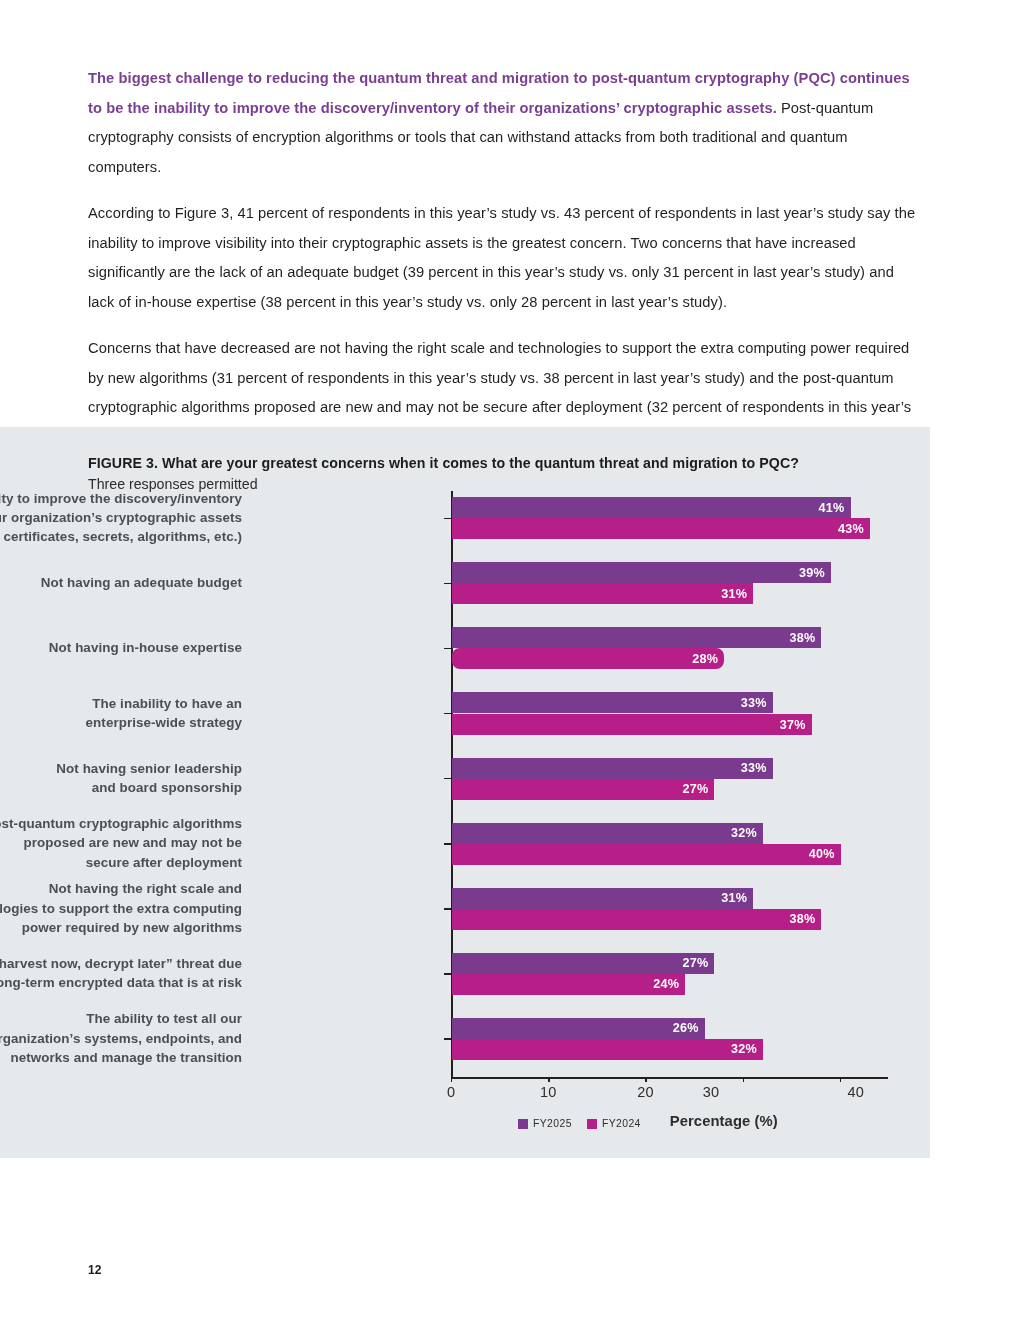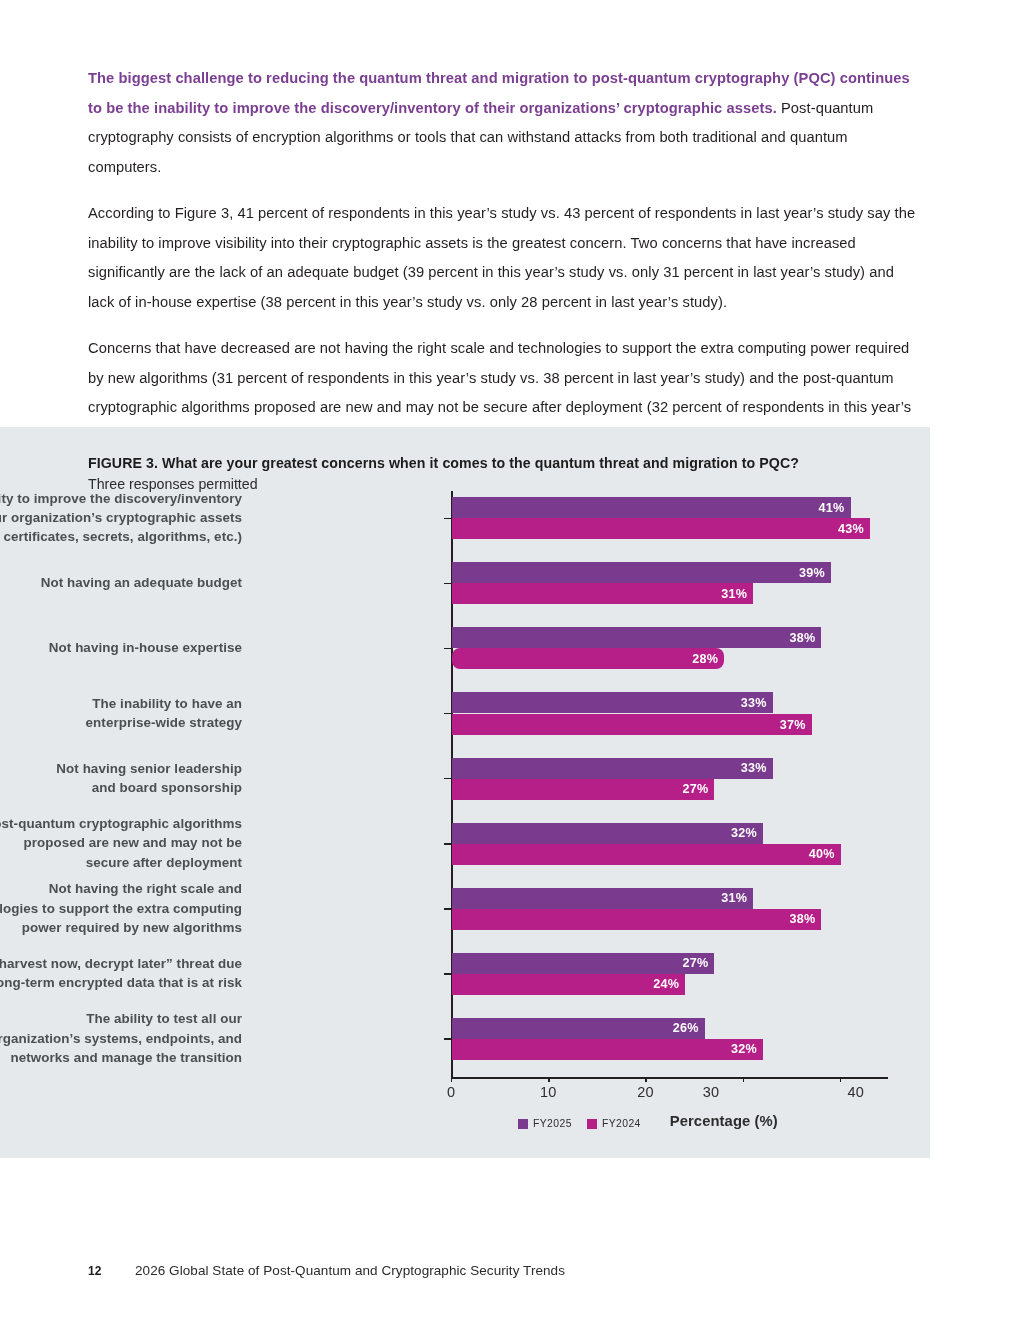--- a/index.html
+++ b/index.html
@@ -380,16 +380,15 @@
           <span class="legend-swatch fy2024"></span>
           <span class="legend-text">FY2024</span>
         </div>
         <span class="axis-title">Percentage (%)</span>
       </div>
     </div>
   </div>
 
   <div class="footer">
     <span class="footer-page">12</span>
-    <span class="footer-title">2026 Global State of Post-Quantum and Cryptographic Security Trends</span>
   </div>
 
 </div>
 
 </body></html>

